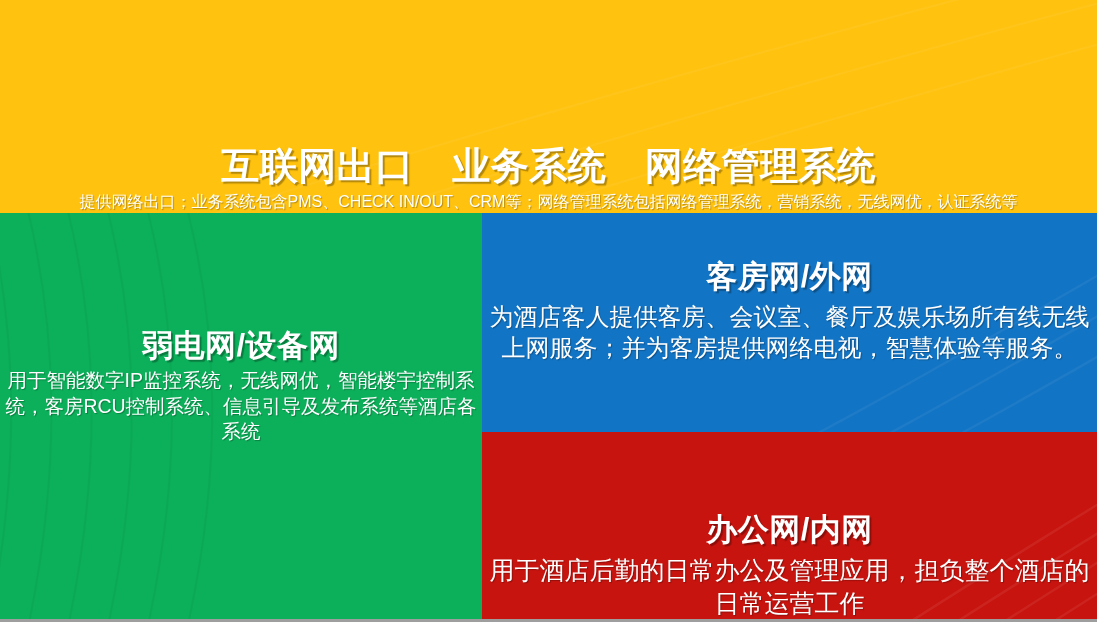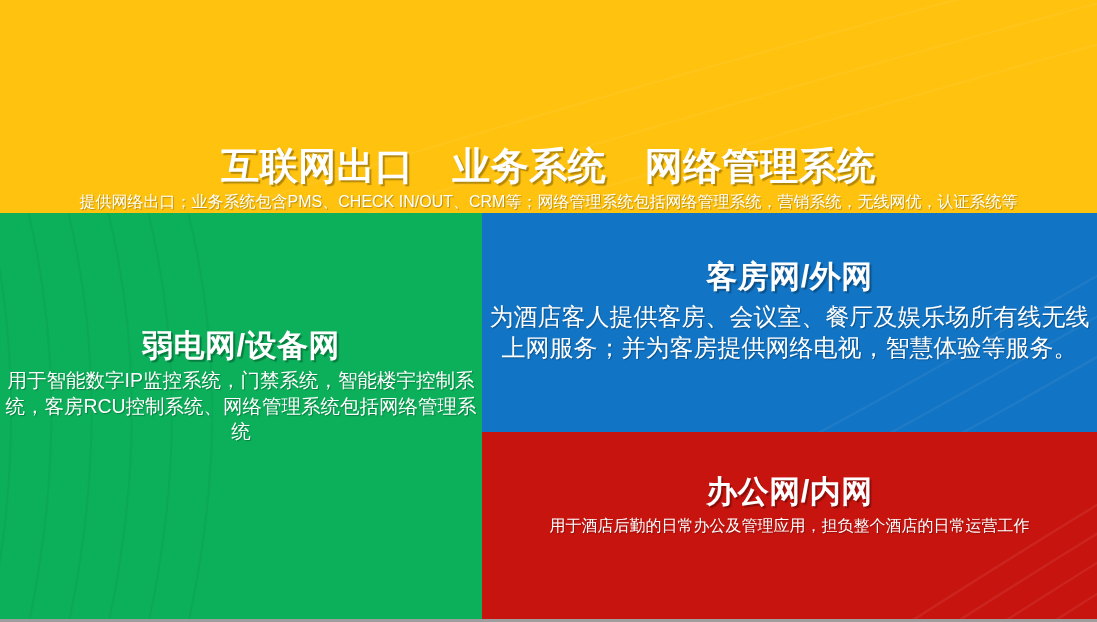--- a/index.html
+++ b/index.html
@@ -104,26 +104,26 @@
     margin-top: 7px;
   }
 
   
   #panel-officenet {
     left: 482px; top: 432px;
     width: 615px; height: 187px;
     background: #c8140f;
   }
   #panel-officenet .inner {
-    justify-content: flex-start;
+    justify-content: flex-end;
     padding-top: 44px;
   }
   #panel-officenet .heading { font-size: 31px; }
   #panel-officenet .body-text {
-    font-size: 16px;
+    font-size: 25px;
     width: 600px;
     margin-top: 7px;
   }
 
   
   #bottom-rule {
     position: absolute;
     left: 0; bottom: 0;
     width: 1097px; height: 3px;
     background: #9e9e9e;
@@ -156,21 +156,21 @@
         <path d="M40,-40 C112,140 112,330 50,540"></path>
         <path d="M75,-40 C148,140 148,330 85,540"></path>
         <path d="M110,-40 C184,140 184,330 120,540"></path>
         <path d="M145,-40 C220,140 220,330 155,540"></path>
         <path d="M180,-40 C256,140 256,330 190,540"></path>
         <path d="M215,-40 C292,140 292,330 225,540"></path>
       </g>
     </svg>
     <div class="inner">
       <div class="heading">弱电网/设备网</div>
-      <div class="body-text">用于智能数字IP监控系统，门禁系统，智能楼宇控制系统，客房RCU控制系统、网络管理系统包括网络管理系统</div>
+      <div class="body-text">用于智能数字IP监控系统，无线网优，智能楼宇控制系统，客房RCU控制系统、信息引导及发布系统等酒店各系统</div>
     </div>
   </div>
 
   <div class="panel" id="panel-guestnet">
     <svg class="tex" viewBox="0 0 700 260" preserveAspectRatio="none">
       <g fill="none" stroke="#ffffff" stroke-opacity="0.05" stroke-width="2">
         <path d="M200,300 C380,220 540,120 820,-40"></path>
         <path d="M240,310 C420,230 580,130 860,-30"></path>
         <path d="M280,320 C460,240 620,140 900,-20"></path>
       </g>

